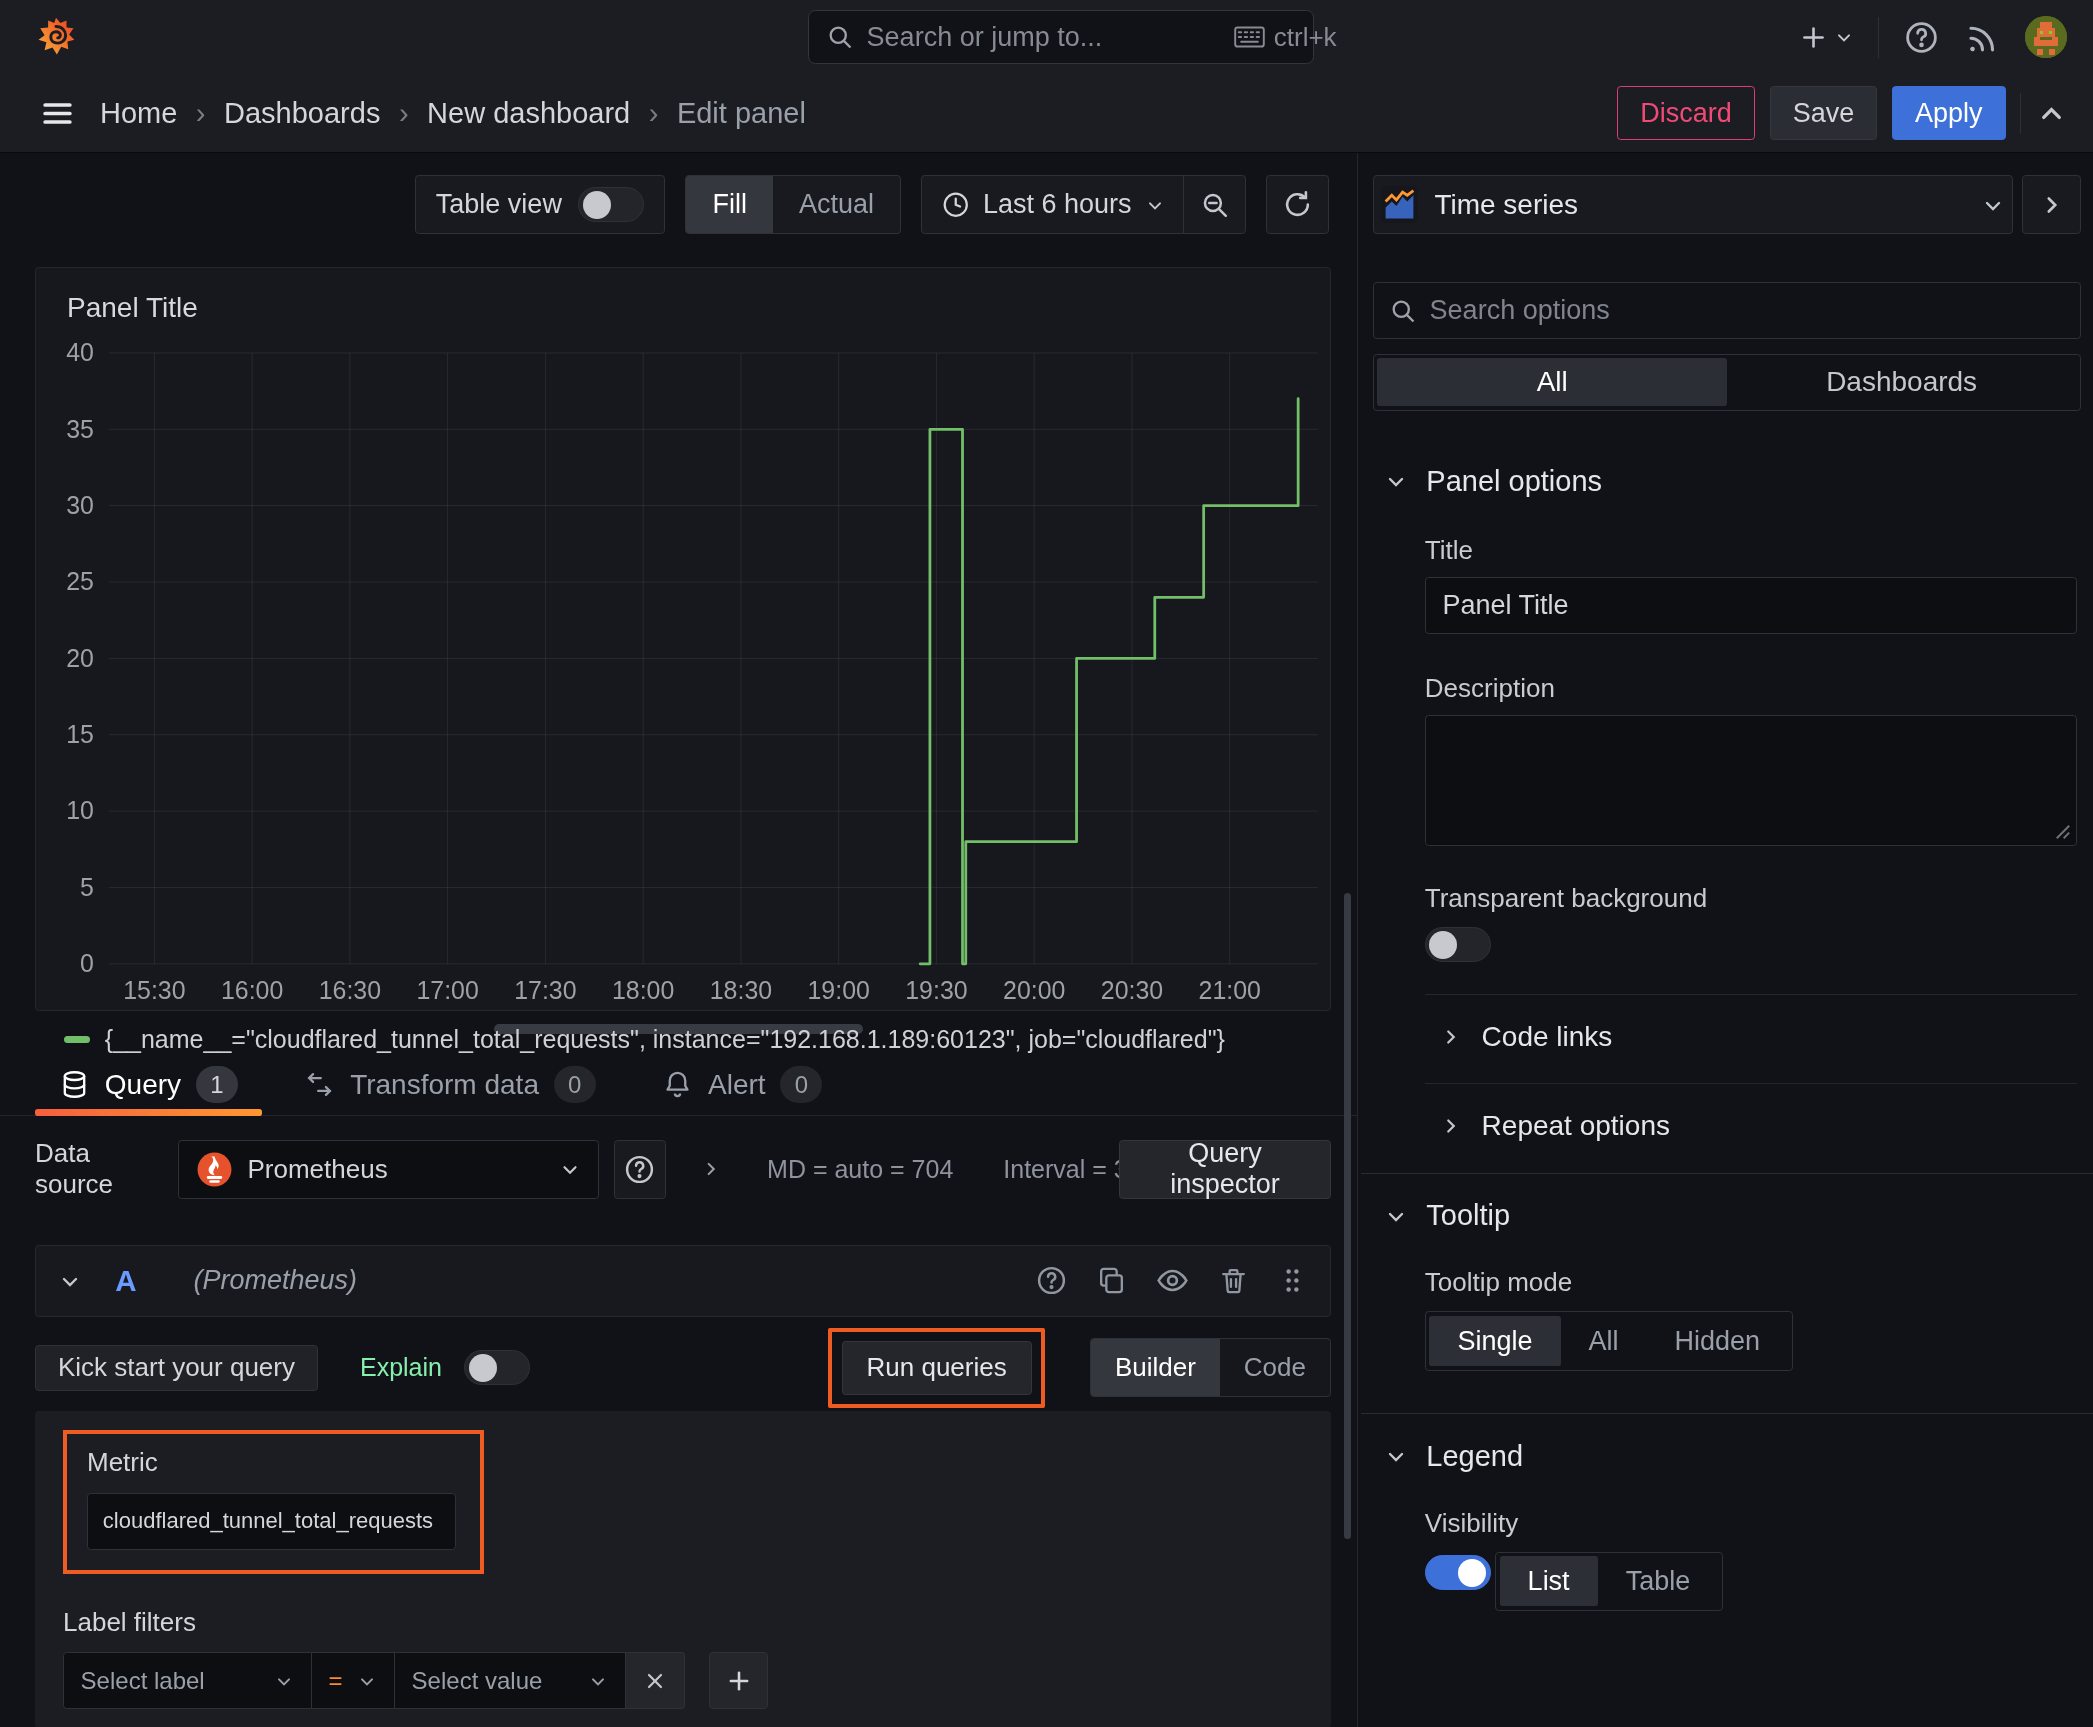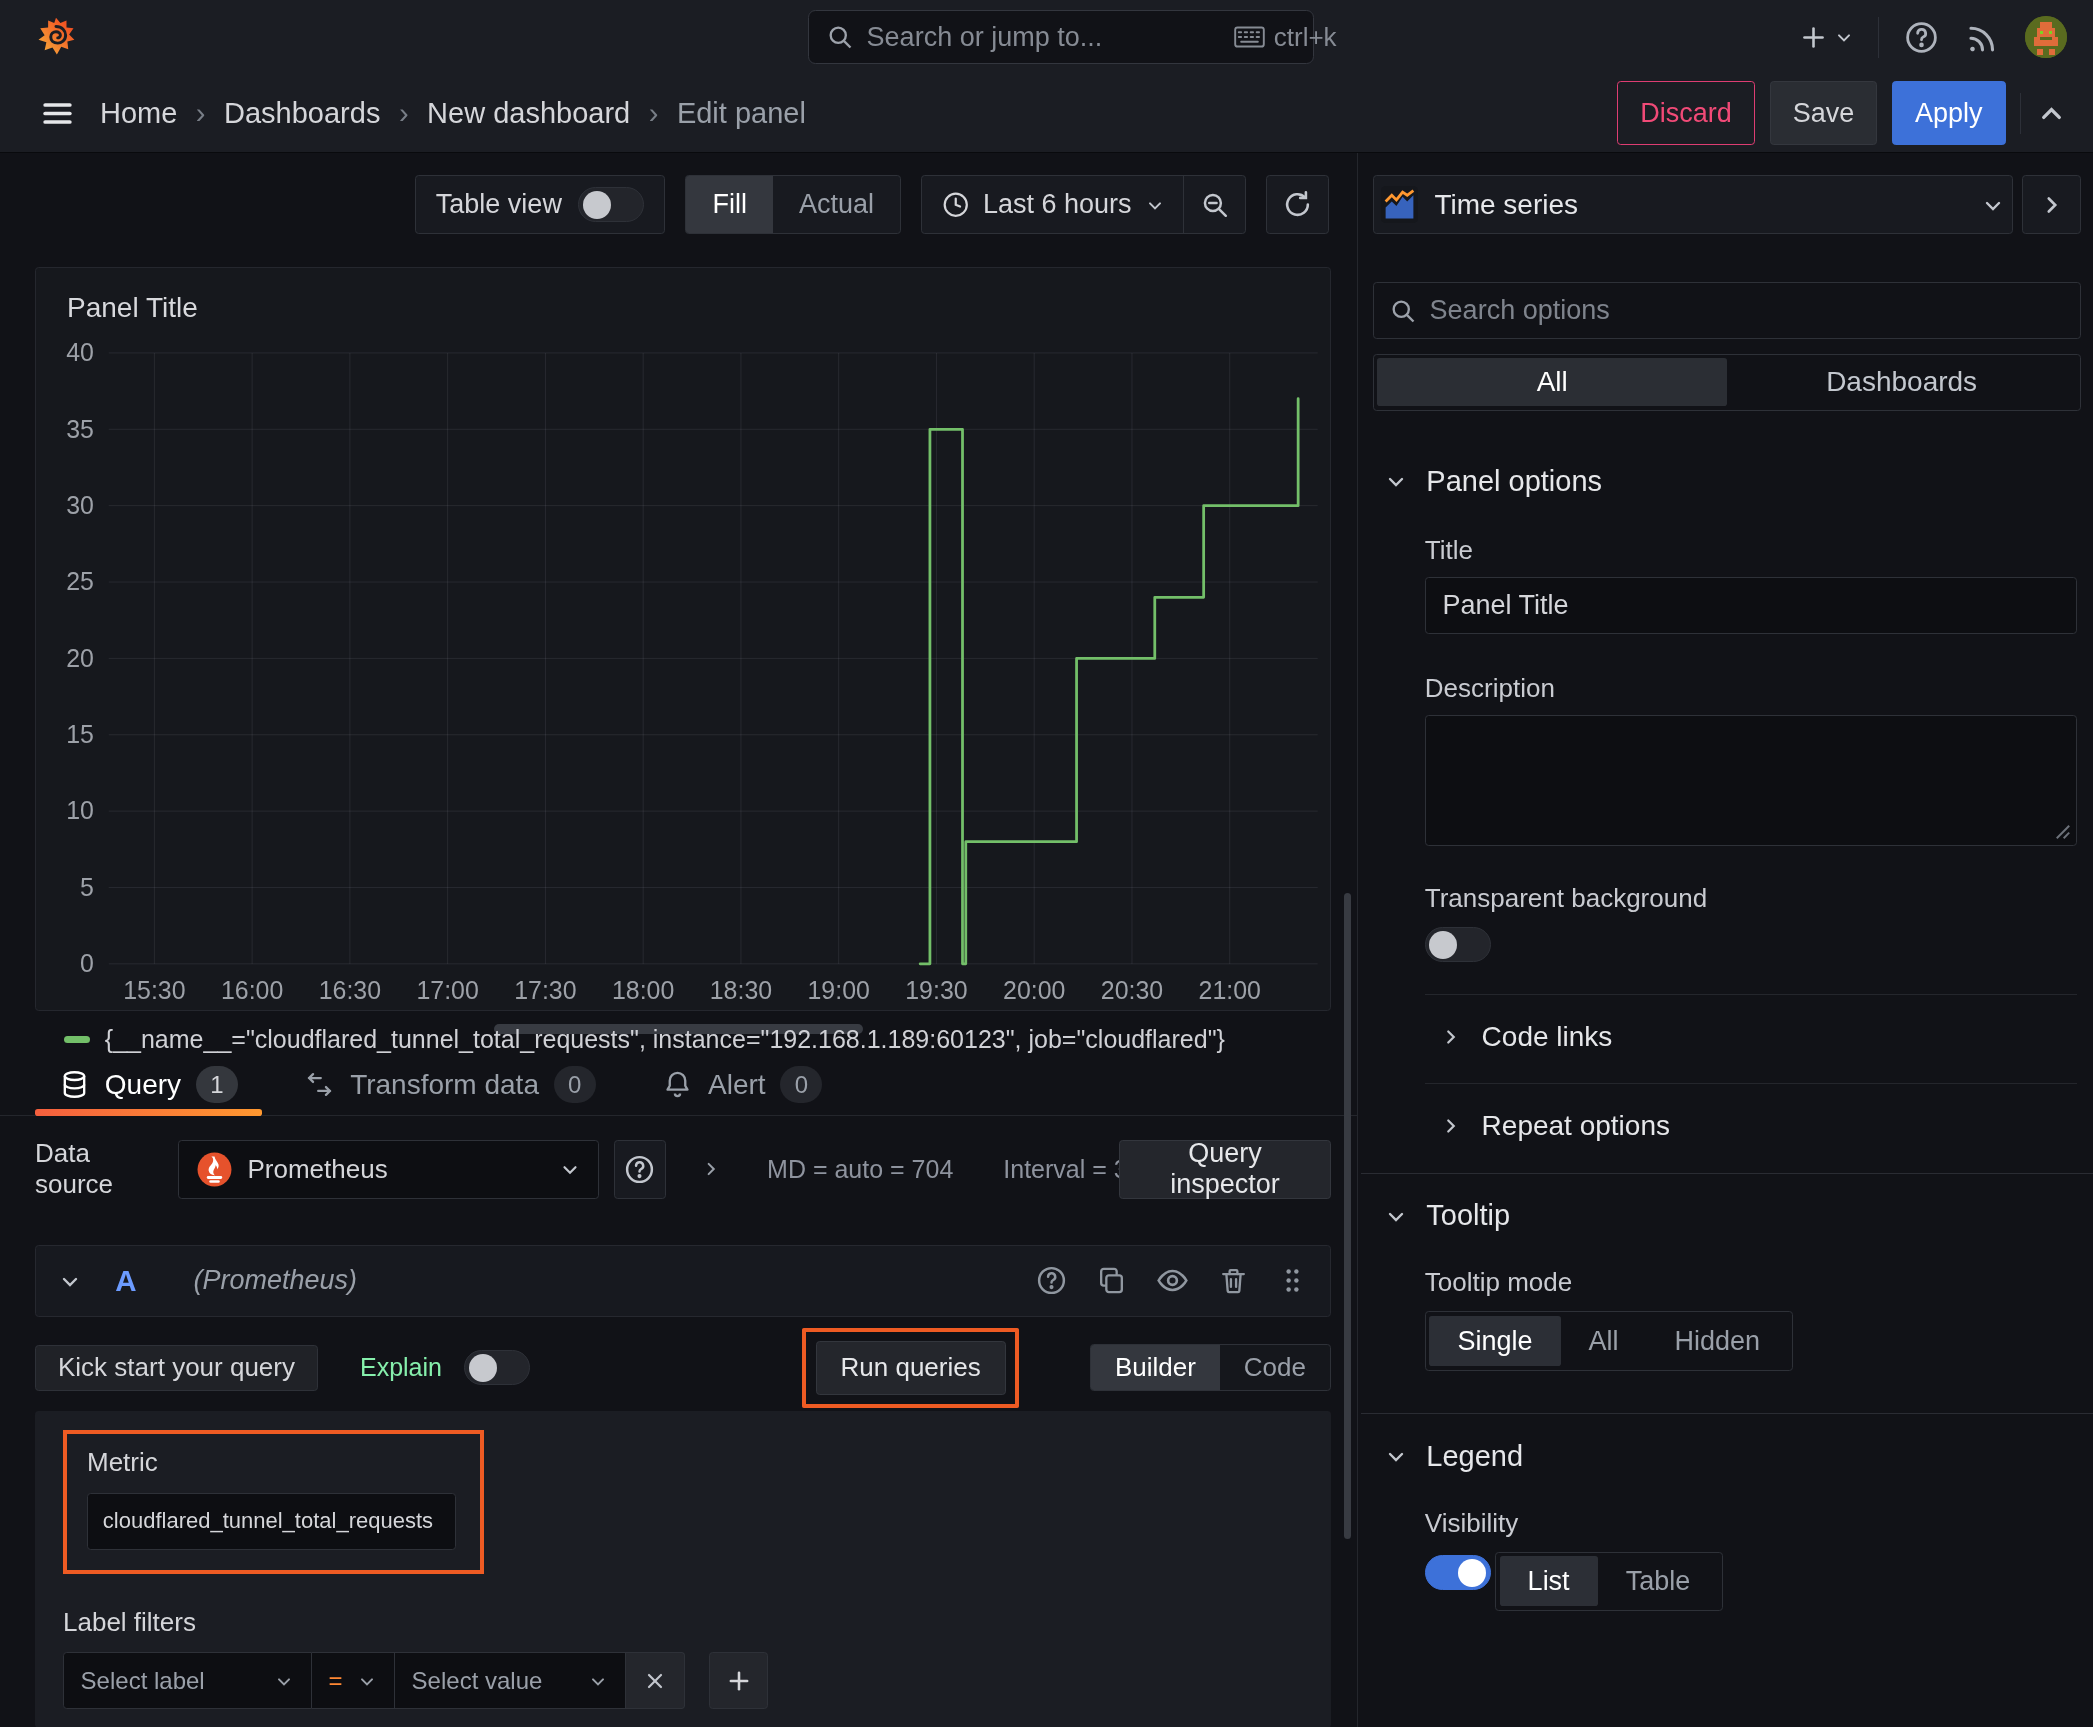--- a/index.html
+++ b/index.html
@@ -21,21 +21,21 @@
   .avatar { width:42px; height:42px; border-radius:50%; overflow:hidden; background:#4d5e1e; }
 
   
   .crumbbar { height:79px; background:#1b1d23; border-bottom:0.9px solid #090a0d; display:flex; align-items:center; padding:0 26px; gap:24px; }
   .hamburger { margin-left:13px; color:#d5d6da; }
   .crumbs { display:flex; align-items:center; gap:18.5px; font-size:29px; }
   .crumb { color:#d5d6da; cursor:pointer; }
   .crumb.dim { color:#9aa0a9; cursor:default; }
   .crumb-sep { color:#787e87; }
   .crumb-actions { margin-left:auto; display:flex; align-items:center; gap:14.8px; }
-  .btn { height:64px; border-radius:3.7px; font-size:27px; padding:0 22px; cursor:pointer; font-family:inherit; display:flex; align-items:center; justify-content:center; }
+  .btn { height:54px; border-radius:3.7px; font-size:27px; padding:0 22px; cursor:pointer; font-family:inherit; display:flex; align-items:center; justify-content:center; }
   .btn-danger { background:transparent; border:1.4px solid #de3d72; color:#f14a77; }
   .btn-secondary { background:#2a2d33; border:0.9px solid #34373e; color:#d5d6da; }
   .btn-primary { background:#3d71d9; border:0.9px solid #3d71d9; color:#ffffff; }
 
   
   .main { display:flex; height:1575px; position:relative; }
   .left-col { width:1358px; border-right:0.9px solid #24262c; display:flex; flex-direction:column; position:relative; }
   .right-col { flex:1; padding:22px 12px 0 14.8px; position:relative; }
   .left-scrollbar { position:absolute; left:1344px; top:740px; width:6.5px; height:646px; background:#383b42; border-radius:3.7px; z-index:5; }
 
@@ -91,21 +91,21 @@
   .query-card { margin:46px 26px 0 35px; flex:1; display:flex; flex-direction:column; }
   .q-header { height:72px; background:#17191f; border:0.9px solid #26282f; border-radius:3.7px; display:flex; align-items:center; padding:0 22px; gap:24px; }
   .ref-id { color:#6c9bff; font-size:29.5px; font-weight:bold; margin-left:9.2px; }
   .ds-hint { color:#9aa0a9; font-size:27px; font-style:italic; margin-left:33px; }
   .q-icons { margin-left:auto; display:flex; align-items:center; gap:28px; color:#9097a0; }
   .q-toolbar { margin-top:24px; display:flex; align-items:center; height:54px; }
   .kick-btn { height:46px; padding:0 22px; background:#202227; border:0.9px solid #2e3138; border-radius:3.7px; color:#d5d6da; font-size:26px; display:flex; align-items:center; cursor:pointer; }
   .explain { display:flex; align-items:center; gap:22px; margin-left:42px; font-size:25px; color:#86efac; }
   .run-wrap { margin-left:auto; border:4.6px solid #ee5b23; padding:9.2px; border-radius:1.8px; }
   .run-btn { height:54px; padding:0 24px; background:#24262c; border:0.9px solid #33363d; border-radius:3.7px; color:#e6e7ea; font-size:26px; display:flex; align-items:center; cursor:pointer; }
-  .bc-group { margin-left:71px; height:47px; border:0.9px solid #2e3138; border-radius:3.7px; background:#15171c; display:flex; overflow:hidden; }
+  .bc-group { margin-left:45px; height:59px; border:0.9px solid #2e3138; border-radius:3.7px; background:#15171c; display:flex; overflow:hidden; }
   .bc-seg { padding:0 24px; display:flex; align-items:center; font-size:26px; color:#9aa0a9; cursor:pointer; }
   .bc-seg.active { background:#34373e; color:#ffffff; }
   .q-body { margin-top:16.6px; flex:1; background:#1b1d23; border-radius:3.7px; padding:18.5px 28px; }
   .metric-annot { border:4.6px solid #ee5b23; padding:13px 24px 20px 20px; display:inline-block; }
   .field-label { font-size:26px; color:#d5d6da; }
   .metric-select { margin-top:14.8px; width:369px; height:57px; background:#0d0e12; border:0.9px solid #2e3138; border-radius:3.7px; display:flex; align-items:center; padding:0 14.8px; gap:13px; cursor:pointer; }
   .metric-select .val { font-size:22px; color:#d5d6da; flex:1; white-space:nowrap; }
   .filters-label { margin-top:33px; font-size:26px; color:#d5d6da; }
   .filters-row { margin-top:14.8px; display:flex; align-items:center; }
   .f-select { height:57px; background:#0d0e12; border:0.9px solid #2e3138; display:flex; align-items:center; padding:0 16.6px; gap:14.8px; cursor:pointer; font-size:24px; color:#9aa0a9; }

